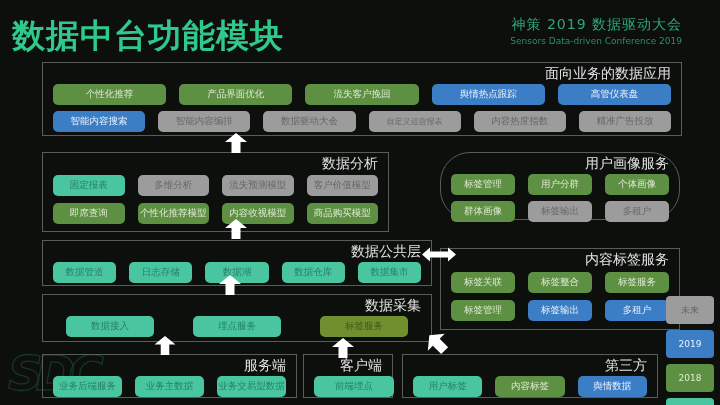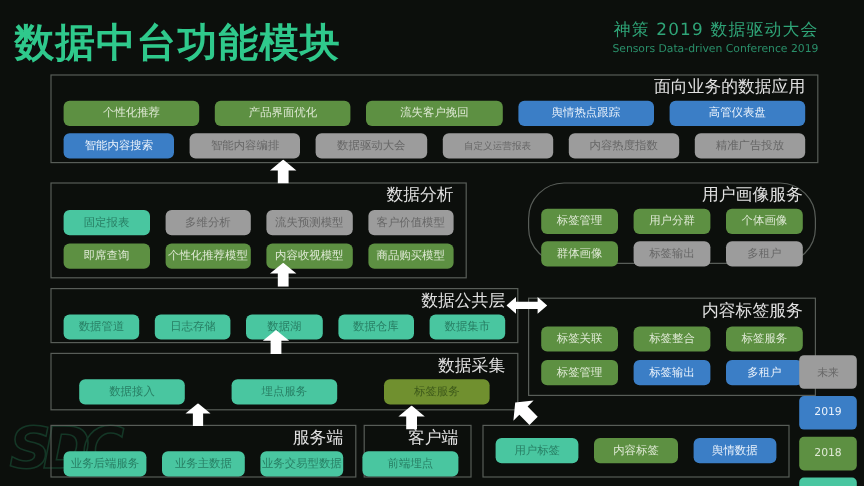--- a/index.html
+++ b/index.html
@@ -35,21 +35,21 @@
   .chip.wrap{white-space:normal;font-size:8px;line-height:1.15;text-align:center;}
   .chip.green{background:var(--chip-green,#5d9042);color:#dfe9d5;}
   .chip.blue{background:var(--chip-blue,#3b7ec6);color:#eaf2fb;}
   .chip.gray{background:var(--chip-gray,#9c9c9c);color:#676767;}
   .chip.teal{background:var(--chip-teal,#49c6a0);color:#287f64;}
   .chip.olive{background:var(--chip-olive,#70902f);color:#3e5a1b;}
 
   .spread .chip{flex:0 0 88px;}
   .spread .chip-row{justify-content:space-around;}
   .single .chip{flex:0 0 80px;}
-  .single .chip-row{justify-content:flex-end;}
+  .single .chip-row{justify-content:flex-start;}
 
   .legend{
     position:absolute;left:666px;top:296px;width:48px;
     display:flex;flex-direction:column;gap:6px;
   }
   .legend .chip{flex:0 0 auto;height:28px;border-radius:4px;font-size:9px;}
 
   .arrow{position:absolute;}
   .arrow svg{display:block;}
   .watermark{
@@ -182,20 +182,21 @@
   <div class="box single" style="left:303px;top:354px;width:90px;height:44px;">
     <div class="box-title">客户端</div>
     <div class="rows">
         <div class="chip-row">
           <div class="chip teal">前端埋点</div>
         </div>
       </div>
   </div>
 
   <div class="box" style="left:402px;top:354px;width:256px;height:44px;">
+    <div class="box-title">第三方</div>
     <div class="rows">
         <div class="chip-row">
           <div class="chip teal">用户标签</div>
           <div class="chip green">内容标签</div>
           <div class="chip blue">舆情数据</div>
         </div>
       </div>
   </div>
 
   <div class="legend">

